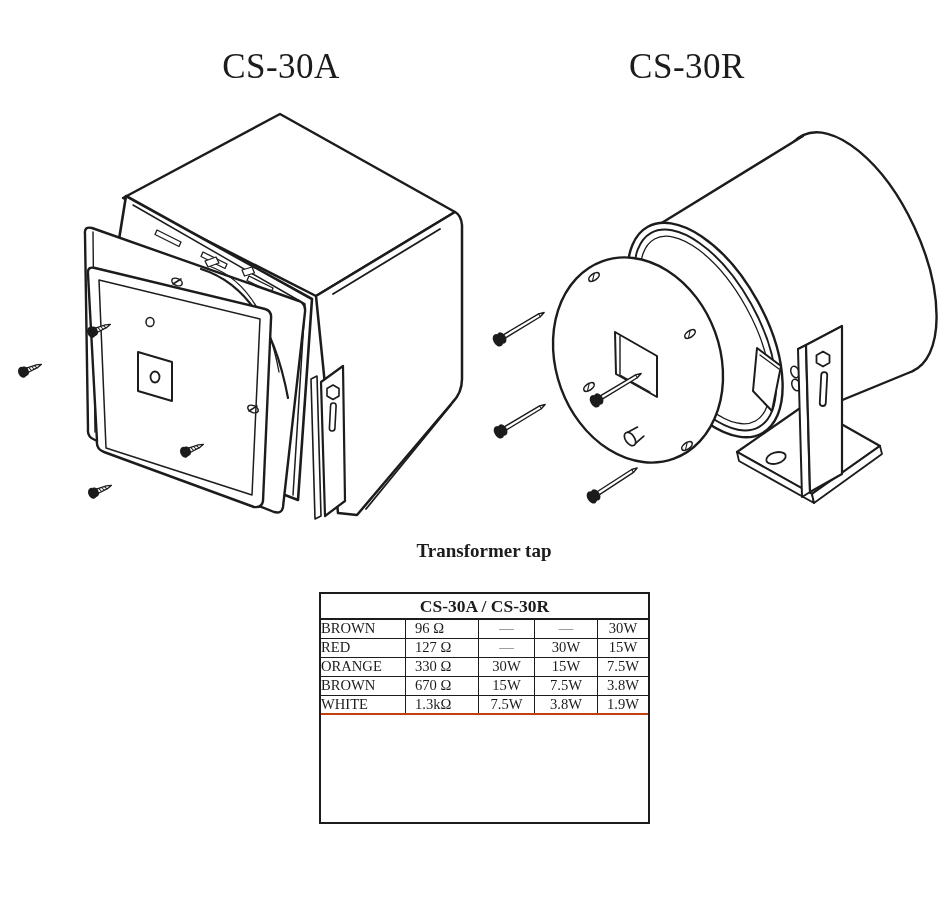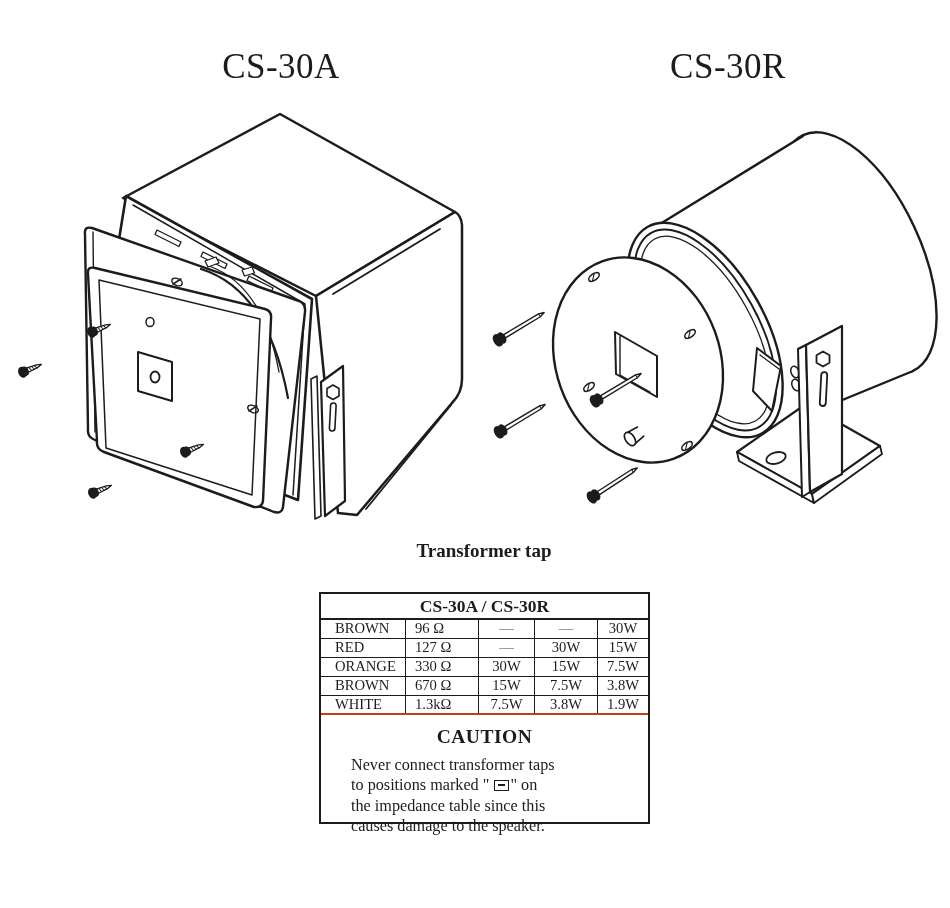--- a/index.html
+++ b/index.html
@@ -1,35 +1,35 @@
 <!DOCTYPE html>
 <html><head>
 <meta charset="utf-8">
 <style>
   html,body{margin:0;padding:0;background:#fff;}
   .canvas{position:relative;width:950px;height:908px;background:#fff;overflow:hidden;
           font-family:Liberation Serif, serif;color:#1c1c1c;}
   .illus{position:absolute;left:0;top:0;}
   .ptitle{position:absolute;top:47px;transform:translateX(-50%);font-size:35px;
           letter-spacing:.5px;white-space:nowrap;}
-  #title-a{left:281px;} #title-r{left:728px;}
+  #title-a{left:281px;} #title-r{left:687px;}
   .tap-title{position:absolute;top:540px;left:484px;transform:translateX(-50%);
              font-size:19px;font-weight:bold;white-space:nowrap;}
   .tbox{position:absolute;left:319px;top:592px;width:331px;height:232px;
         border:2px solid #1c1c1c;box-sizing:border-box;}
   .thead{height:26px;line-height:24px;text-align:center;font-weight:bold;font-size:17.5px;
          border-bottom:2px solid #1c1c1c;box-sizing:border-box;}
   .trow{display:flex;box-sizing:border-box;border-bottom:1.6px solid #1c1c1c;}
   .vrow{height:22px;}
   .drow{height:19px;}
   .drow.last{border-bottom:2px solid #c2410c;}
   .cell{box-sizing:border-box;font-size:14.6px;overflow:hidden;white-space:nowrap;}
   .vrow .cell{line-height:20px;font-size:15px;}
   .drow .cell{line-height:17px;}
-  .c1{width:84px;padding-left:14px;}
+  .c1{width:84px;padding-left:0;}
   .c2{width:73px;padding-left:9px;border-left:1.6px solid #1c1c1c;}
   .c3{width:56px;border-left:1.6px solid #1c1c1c;text-align:center;}
   .c4{width:63px;border-left:1.6px solid #1c1c1c;text-align:center;}
   .c5{flex:1;border-left:1.6px solid #1c1c1c;text-align:center;}
   .cell.dim{color:#7d7d7d;}
   .caution{padding-top:11px;}
   .cheading{text-align:center;font-weight:bold;font-size:19.5px;letter-spacing:.5px;}
   .cbody{margin-top:7px;padding-left:30px;font-size:16.2px;line-height:20.4px;}
   .dashbox{display:inline-block;width:15px;height:11px;border:1.6px solid #1c1c1c;
            box-sizing:border-box;vertical-align:-1px;margin:0 1px;}
@@ -203,24 +203,15 @@
       <div class="cell c5">3.8W</div>
     </div>
     <div class="trow drow last">
       <div class="cell c1">WHITE</div>
       <div class="cell c2">1.3kΩ</div>
       <div class="cell c3">7.5W</div>
       <div class="cell c4">3.8W</div>
       <div class="cell c5">1.9W</div>
     </div>
 
-    <div class="caution">
-      <div class="cheading">CAUTION</div>
-      <div class="cbody">
-        <div>Never connect transformer taps</div>
-        <div><span>to positions marked " </span><span class="dashbox"><span class="dashline"></span></span><span>" on</span></div>
-        <div>the impedance table since this</div>
-        <div>causes damage to the speaker.</div>
-      </div>
-    </div>
   </div>
 
 </div>
 
 </body></html>

